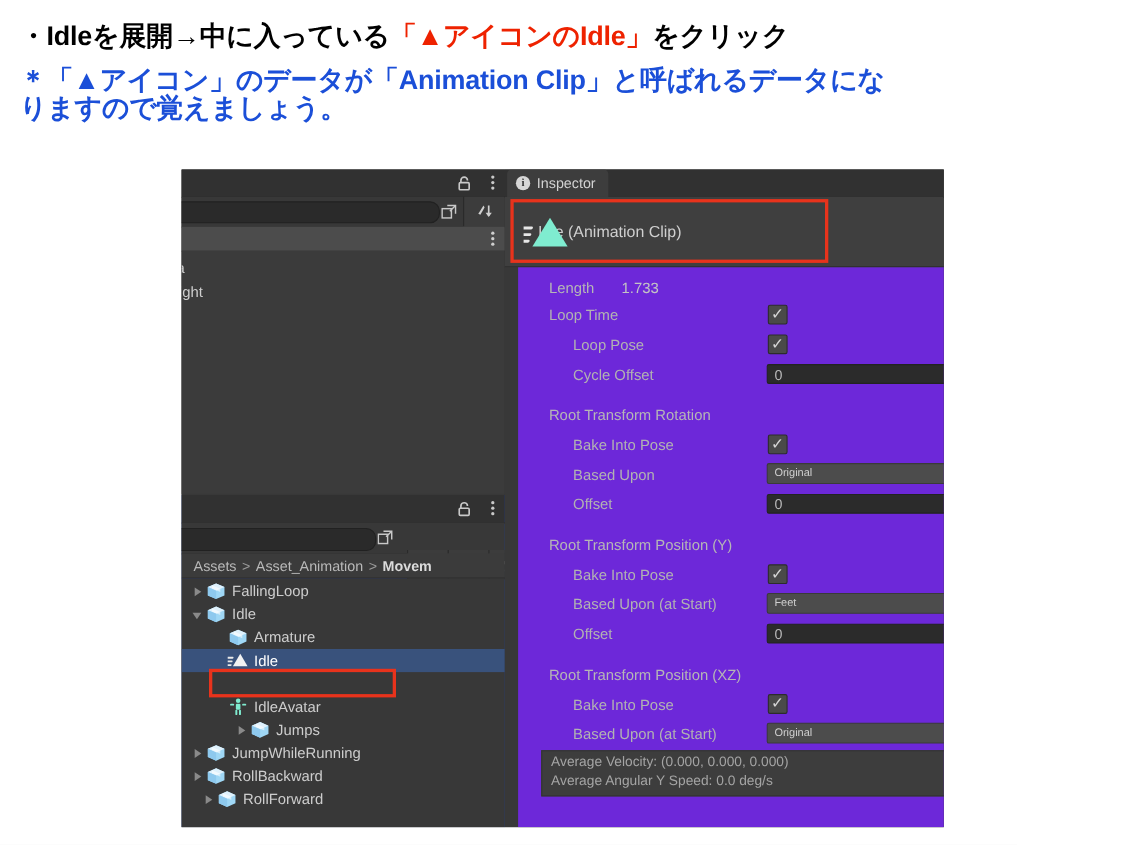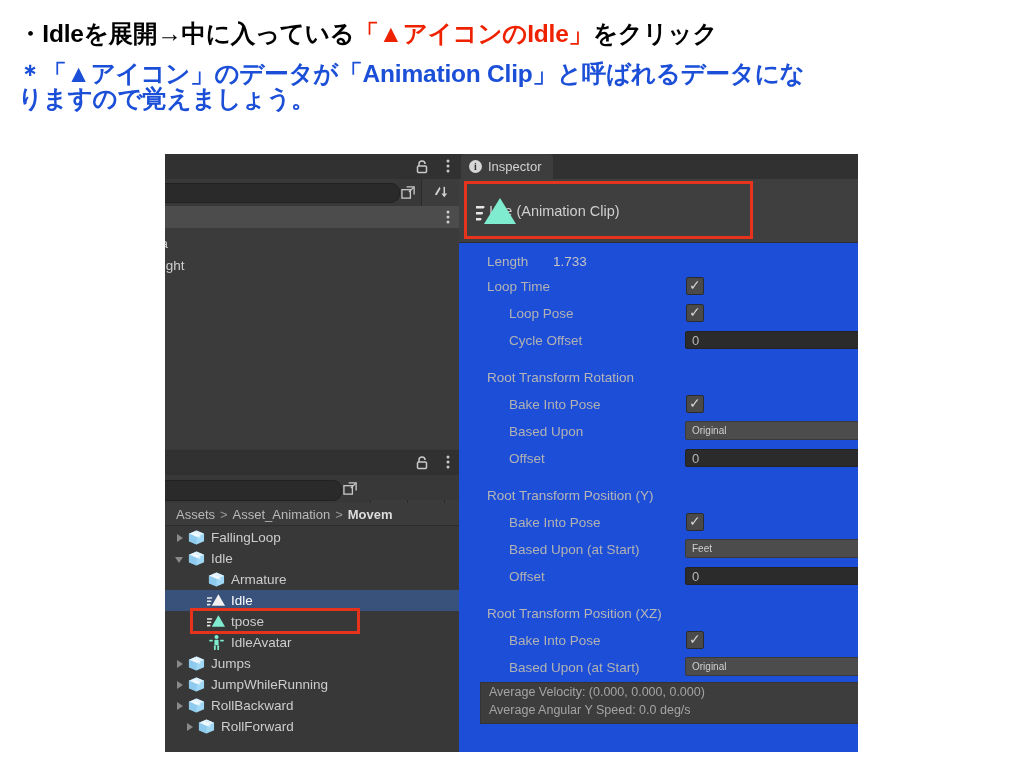--- a/index.html
+++ b/index.html
@@ -134,21 +134,21 @@
     font-family:"Liberation Serif", serif;
   }
   .insp-head {
     position:absolute; left:0; top:25px; width:399px; height:63px;
     background:#3f3f3f; border-bottom:1px solid #2e2e2e;
     display:flex; align-items:center;
   }
   .insp-head .name {
     font-size:14.5px; color:#cfcfcf; margin-left:30px; white-space:nowrap;
   }
-  .insp-body { position:absolute; left:0; top:89px; width:399px; height:509px; background:#1d4ed8; }
+  .insp-body { position:absolute; left:12px; top:89px; width:399px; height:509px; background:#6d28d9; }
 
   .sect { position:absolute; left:28px; font-size:13.5px; color:#b6b6b6; white-space:nowrap; }
   .plabel { position:absolute; font-size:13.5px; color:#b2b2b2; white-space:nowrap; }
   .pcheck {
     position:absolute; width:16px; height:16px;
     background:#4a4a4a; border:1px solid #2c2c2c; border-radius:2px;
   }
   .pcheck .tick {
     position:absolute; left:2px; top:-1px;
     font-size:14px; color:#d5d5d5; line-height:16px;
@@ -344,43 +344,33 @@
             <div class="trow sel" style="top: 64px;">
               <span class="tri " style="margin-left: 30px;"></span>
               <span class="ico"><svg width="19" height="16" viewBox="0 0 20 16">
                   <path d="M12 2 L19 14 H5 Z" fill="#f2f2f2"></path>
                   <rect x="0" y="5" width="7" height="1.7" rx="0.85" fill="#e9e9e9" transform="skewX(-14)"></rect>
                   <rect x="1" y="8.5" width="6" height="1.7" rx="0.85" fill="#e9e9e9" transform="skewX(-14)"></rect>
                   <rect x="2" y="12" width="5" height="1.7" rx="0.85" fill="#e9e9e9" transform="skewX(-14)"></rect>
                 </svg></span>
               <span>Idle</span>
             </div>
-            <div class="trow" style="top: 85px;">
-              <span class="tri " style="margin-left: 30px;"></span>
-              <span class="ico"><svg width="19" height="16" viewBox="0 0 20 16">
-                  <path d="M12 2 L19 14 H5 Z" fill="#7fecd0"></path>
-                  <rect x="0" y="5" width="7" height="1.7" rx="0.85" fill="#e9e9e9" transform="skewX(-14)"></rect>
-                  <rect x="1" y="8.5" width="6" height="1.7" rx="0.85" fill="#e9e9e9" transform="skewX(-14)"></rect>
-                  <rect x="2" y="12" width="5" height="1.7" rx="0.85" fill="#e9e9e9" transform="skewX(-14)"></rect>
-                </svg></span>
-              <span>tpose</span>
-            </div>
             <div class="trow" style="top: 106px;">
               <span class="tri " style="margin-left: 30px;"></span>
               <span class="ico"><svg width="19" height="17" viewBox="0 0 20 18">
                   <circle cx="10" cy="3.2" r="2.2" fill="#7fecd0"></circle>
                   <rect x="7.8" y="6" width="4.4" height="6" rx="1" fill="#7fecd0"></rect>
                   <rect x="2.2" y="6.1" width="4" height="1.8" rx="0.9" fill="#7fecd0"></rect>
                   <rect x="13.8" y="6.1" width="4" height="1.8" rx="0.9" fill="#7fecd0"></rect>
                   <rect x="7.3" y="12" width="1.9" height="5" rx="0.9" fill="#7fecd0"></rect>
                   <rect x="10.8" y="12" width="1.9" height="5" rx="0.9" fill="#7fecd0"></rect>
                 </svg></span>
               <span>IdleAvatar</span>
             </div>
-            <div class="trow" style="top: 127px;">
+            <div class="trow" style="top: 127px; padding-left: 40px;">
               <span class="tri closed" style="margin-left: 10px;"></span>
               <span class="ico"><svg width="19" height="17" viewBox="0 0 20 18">
                   <path d="M10 1.5 L18 5 v8 l-8 3.5 L2 13 V5 Z" fill="#9fd7f5"></path>
                   <path d="M10 1.5 L18 5 l-8 3.5 L2 5 Z" fill="#dff1fc"></path>
                   <path d="M10 8.5 V16.5 L2 13 V5 Z" fill="#8ec9ee"></path>
                   <path d="M6 3.2 L14 6.7 v3 L6 6.2 Z" fill="#ffffff" opacity="0.55"></path>
                 </svg></span>
               <span>Jumps</span>
             </div>
             <div class="trow" style="top: 148px;">

